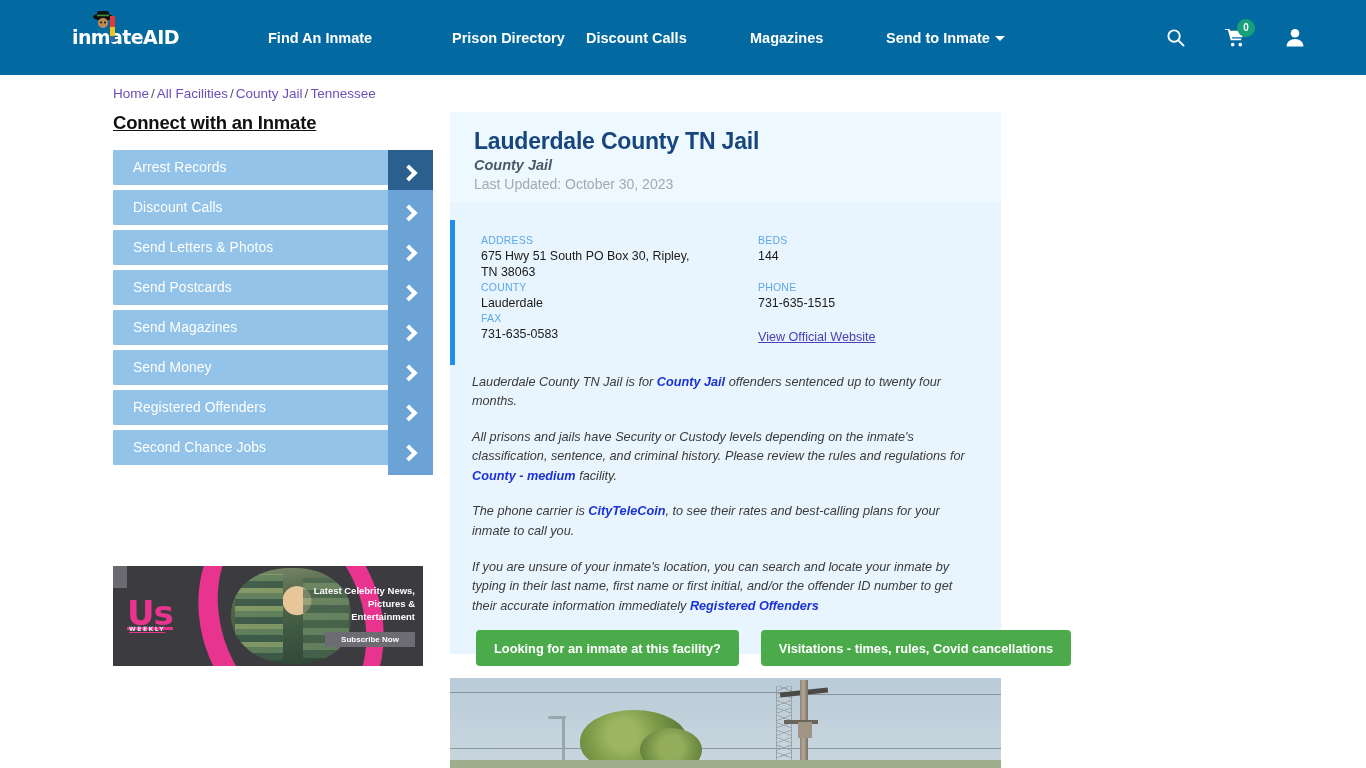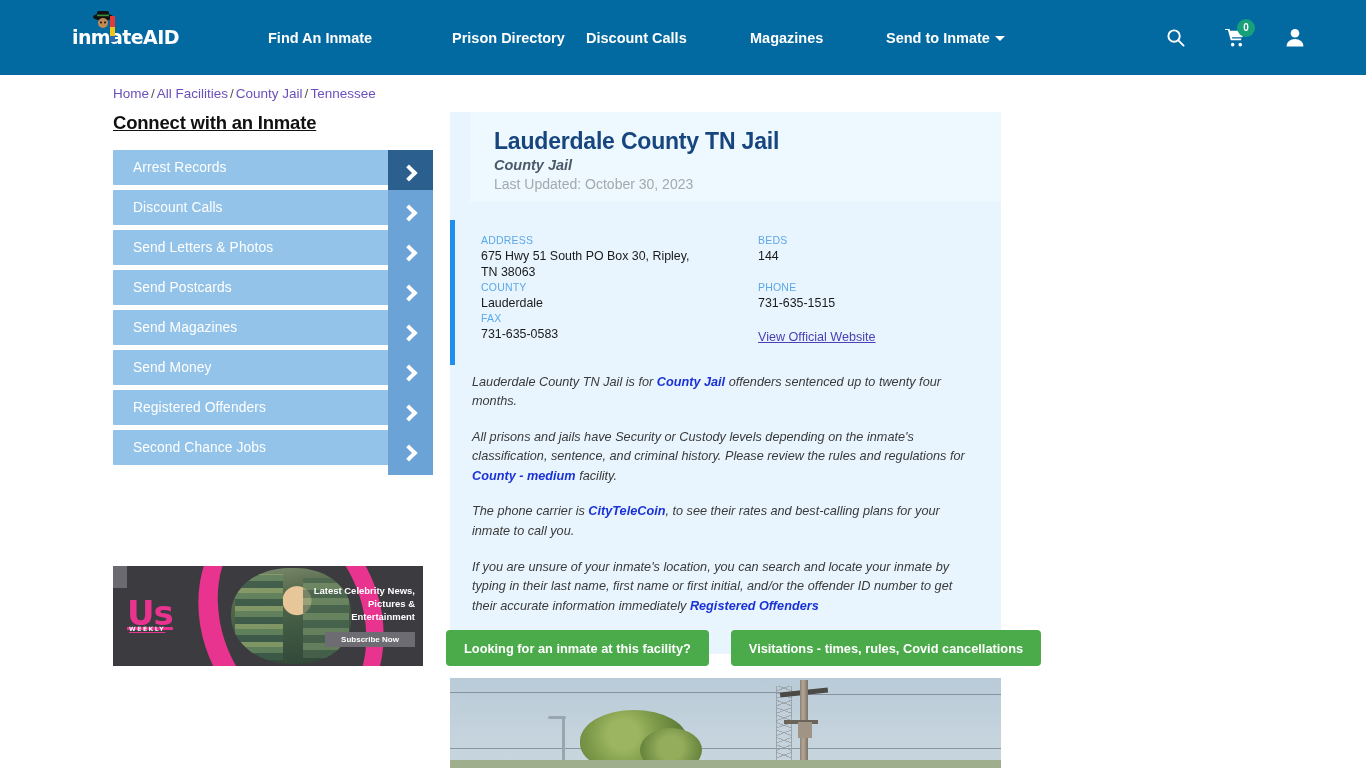--- a/index.html
+++ b/index.html
@@ -207,21 +207,21 @@
     display: flex; align-items: center; justify-content: center;
     cursor: pointer;
   }
 
   
   .card {
     position: absolute; left: 450px; top: 112px;
     width: 551px;
     background: #e9f5fe;
   }
-  .card-head { padding: 16px 16px 10px 24px; background: #eef8ff; margin-left: 20px; }
+  .card-head { padding: 16px 16px 10px 24px; background: #eef8ff; }
   .card-title {
     margin: 0;
     font-size: 23px; font-weight: 700;
     color: #17457e;
     letter-spacing: -0.2px;
   }
   .card-sub {
     margin: 2px 0 0 0;
     font-size: 14.5px; font-weight: 700; font-style: italic;
     color: #4a5a6a;
@@ -272,21 +272,21 @@
   .body-copy p:last-child { margin-bottom: 16px; }
   .body-copy a {
     color: #1b32d6;
     font-weight: 700;
     font-style: italic;
     text-decoration: none;
   }
 
   
   .ctas {
-    position: absolute; left: 446px; top: 630px;
+    position: absolute; left: 476px; top: 630px;
     display: flex; gap: 22px;
   }
   .cta {
     height: 36px;
     background: #4bab4b;
     color: #ffffff;
     font-size: 12.8px; font-weight: 700;
     border: none; border-radius: 4px;
     padding: 0 18px;
     cursor: pointer;

